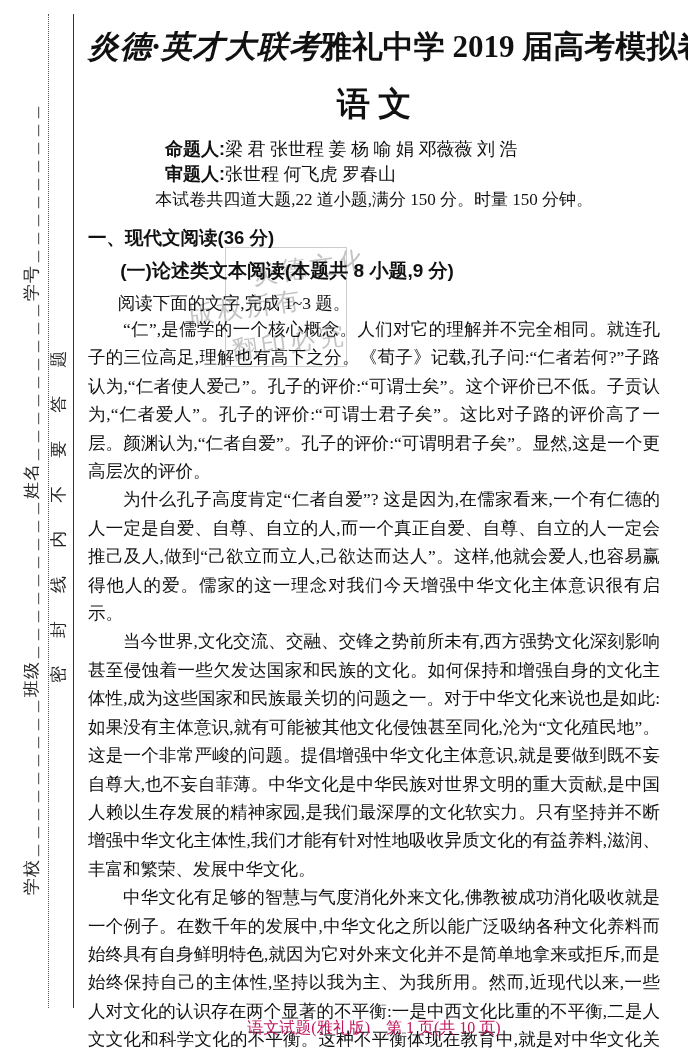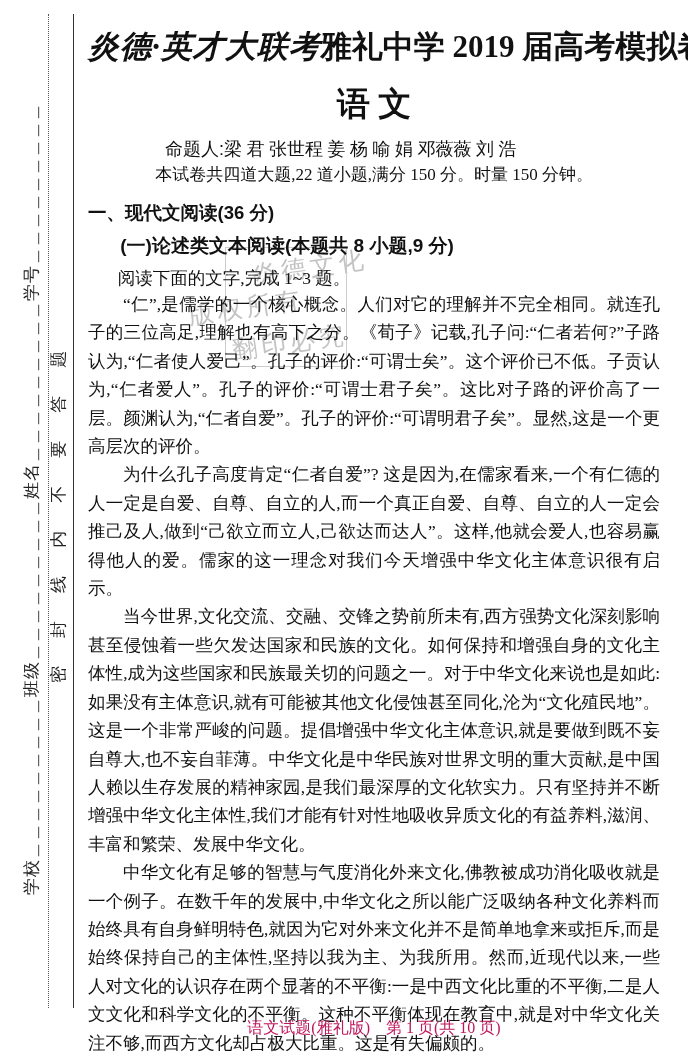--- a/index.html
+++ b/index.html
@@ -79,21 +79,21 @@
     font-weight:bold;
     margin:14px 0 10px 0;
     font-family:Liberation Serif, serif;
   }
   .people{
     margin-left:77px;
     font-size:18px;
     line-height:25px;
   }
   .people .lbl{
-    font-weight:normal;
+    font-weight:bold;
     font-family:"Liberation Sans","DejaVu Sans",sans-serif;
   }
   .exam-info{
     text-align:center;
     font-size:17px;
     margin-top:1px;
   }
   .sec-h1{
     font-family:"Liberation Sans","DejaVu Sans",sans-serif;
     font-weight:bold;
@@ -145,20 +145,23 @@
 <div class="content">
   <div class="title">
     <span class="script">炎德·英才大联考</span><span>雅礼中学 2019 届高考模拟卷(一)</span>
   </div>
   <div class="subject">语 文</div>
 
   <div class="people">
     <div>
       <span class="lbl">命题人:</span><span>梁 君 张世程 姜 杨 喻 娟 邓薇薇 刘 浩</span>
     </div>
+    <div>
+      <span class="lbl">审题人:</span><span>张世程 何飞虎 罗春山</span>
+    </div>
   </div>
 
   <div class="exam-info">本试卷共四道大题,22 道小题,满分 150 分。时量 150 分钟。</div>
 
   <div class="sec-h1">一、现代文阅读(36 分)</div>
   <div class="sec-h2">(一)论述类文本阅读(本题共 8 小题,9 分)</div>
   <div class="instruction">阅读下面的文字,完成 1~3 题。</div>
 
   <div class="body-text">
     <p>“仁”,是儒学的一个核心概念。人们对它的理解并不完全相同。就连孔子的三位高足,理解也有高下之分。《荀子》记载,孔子问:“仁者若何?”子路认为,“仁者使人爱己”。孔子的评价:“可谓士矣”。这个评价已不低。子贡认为,“仁者爱人”。孔子的评价:“可谓士君子矣”。这比对子路的评价高了一层。颜渊认为,“仁者自爱”。孔子的评价:“可谓明君子矣”。显然,这是一个更高层次的评价。</p>

